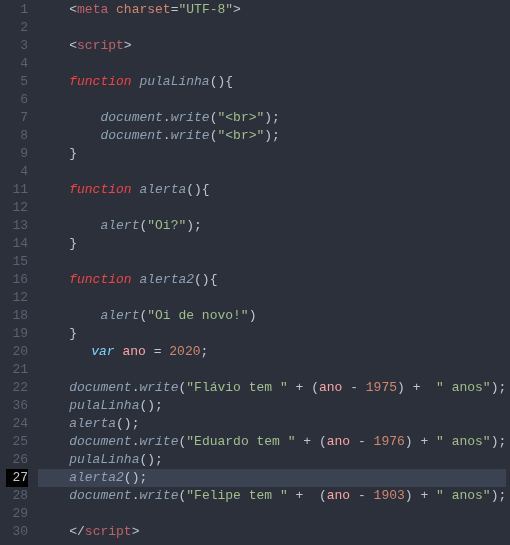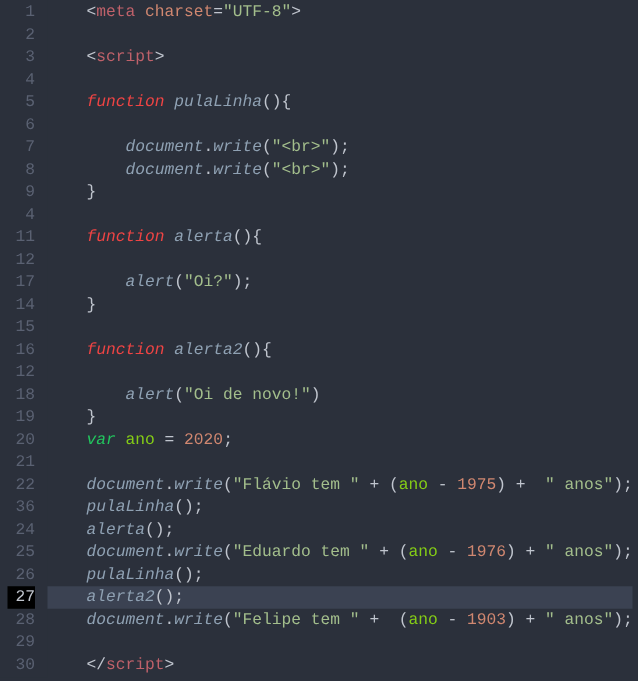--- a/index.html
+++ b/index.html
@@ -39,47 +39,47 @@
   .line {
     height: 18px;
   }
   .line.hl {
     background: #3b4252;
   }
   .tag   { color: #bf616a; }
   .attr  { color: #d08770; }
   .str   { color: #a3be8c; }
   .kw    { color: #ef4444; font-style: italic; }
-  .kw2   { color: #22c55e; font-style: italic; }
+  .kw2   { color: #7dd3fc; font-style: italic; margin-left: 22px; }
   .fn    { color: #8fa1b3; font-style: italic; }
   .obj   { color: #8fa1b3; font-style: italic; margin-top: 36px; }
   .num   { color: #d08770; }
   .pun   { color: #c0c5ce; }
   .op    { color: #c0c5ce; }
-  .txt   { color: #84cc16; }
+  .txt   { color: #fca5a5; }
   .lt    { color: #c0c5ce; }
 </style>
 </head>
 <body>
 
 <div class="editor">
   <div class="gutter">
       <div class="ln">1</div>
       <div class="ln">2</div>
       <div class="ln">3</div>
       <div class="ln">4</div>
       <div class="ln">5</div>
       <div class="ln">6</div>
       <div class="ln">7</div>
       <div class="ln">8</div>
       <div class="ln">9</div>
       <div class="ln">4</div>
       <div class="ln">11</div>
       <div class="ln">12</div>
-      <div class="ln">17</div>
+      <div class="ln">13</div>
       <div class="ln">14</div>
       <div class="ln">15</div>
       <div class="ln">16</div>
       <div class="ln">12</div>
       <div class="ln">18</div>
       <div class="ln">19</div>
       <div class="ln">20</div>
       <div class="ln">21</div>
       <div class="ln">22</div>
       <div class="ln">36</div>

